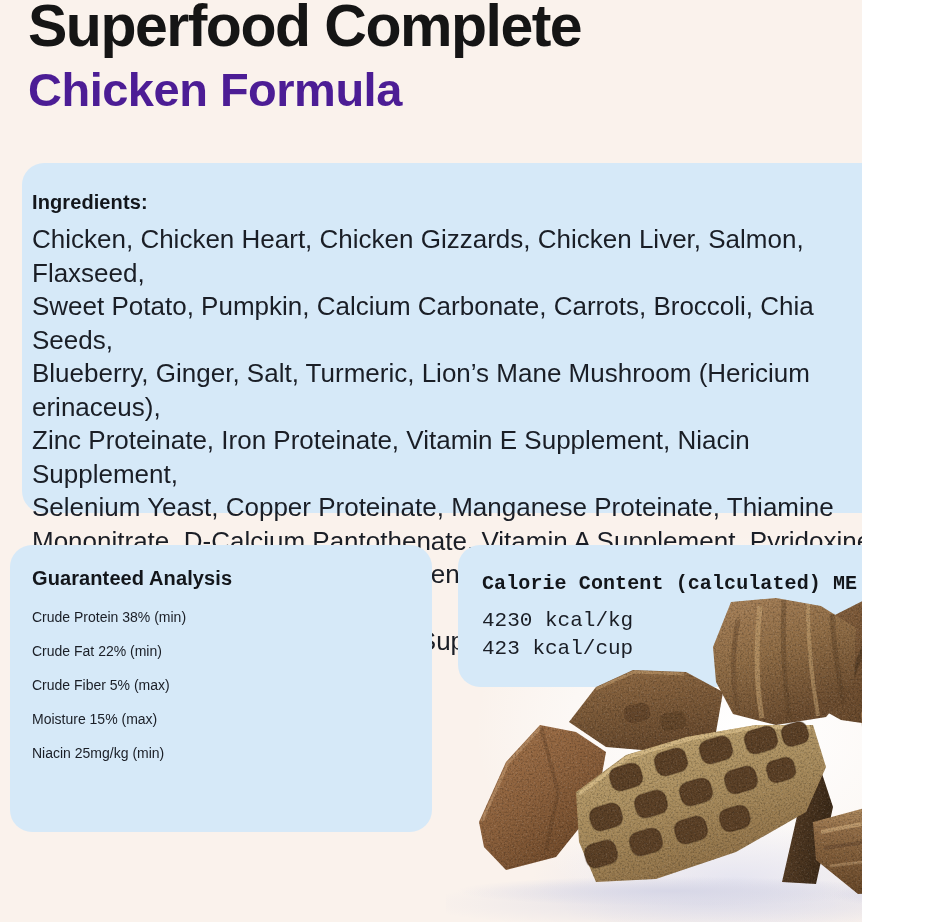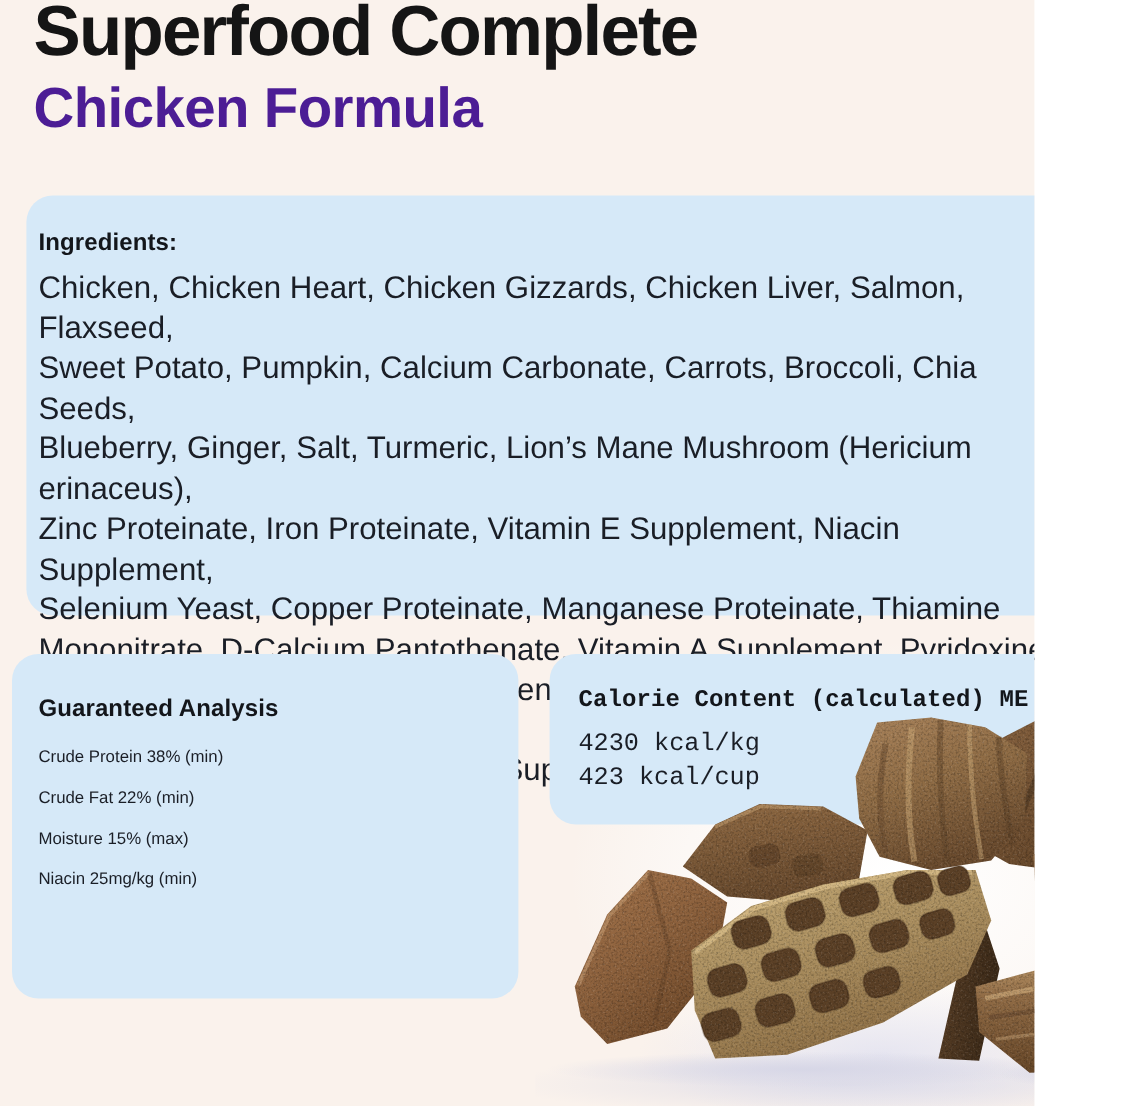--- a/index.html
+++ b/index.html
@@ -31,21 +31,21 @@
     margin:0;
     font-size:20px;line-height:26px;font-weight:700;
     color:#13161B;letter-spacing:0.1px;
   }
   .ingredients{left:22px;top:163px;width:875px;height:350px;padding:26px 10px;}
   .ingredients p{
     margin:8px 0 0;
     font-size:26px;line-height:33.5px;
     white-space:pre-line;
   }
-  .analysis{left:10px;top:545px;width:422px;height:287px;padding:33px 22px;}
+  .analysis{left:10px;top:545px;width:422px;height:287px;padding:20px 22px;}
   .analysis .lines{margin-top:9px;}
   .analysis .line{margin:0;font-size:14px;line-height:34px;}
   .calories{left:458px;top:545px;width:427px;height:142px;padding:26px 24px;font-family:Liberation Mono, monospace;}
   .calories .lines{margin-top:10px;}
   .calories .line{margin:0;font-size:21px;line-height:27.5px;}
   .photo-bg{
     position:absolute;left:418px;top:498px;width:528px;height:424px;
     background:
       radial-gradient(55% 20% at 60% 90%, rgba(226,226,240,0.85) 0%, rgba(226,226,240,0) 70%),
       radial-gradient(64% 58% at 62% 55%, #FFFFFF 0%, #FCF8F5 52%, rgba(252,246,241,0) 80%);
@@ -72,20 +72,21 @@
 Mononitrate, D-Calcium Pantothenate, Vitamin A Supplement, Pyridoxine
 Hydrochloride, Riboflavin Supplement, Biotin, Vitamin B12 Supplement, Folic
 Acid, Calcium Iodate, Vitamin D3 Supplement, Mixed Tocopherols (preservative)</p>
   </section>
 
   <section class="panel analysis">
     <h3>Guaranteed Analysis</h3>
     <div class="lines">
       <p class="line">Crude Protein 38% (min)</p>
       <p class="line">Crude Fat 22% (min)</p>
+      <p class="line">Crude Fiber 5% (max)</p>
       <p class="line">Moisture 15% (max)</p>
       <p class="line">Niacin 25mg/kg (min)</p>
     </div>
   </section>
 
   <section class="panel calories">
     <h3>Calorie Content (calculated) ME</h3>
     <div class="lines">
       <p class="line">4230 kcal/kg</p>
       <p class="line">423 kcal/cup</p>

